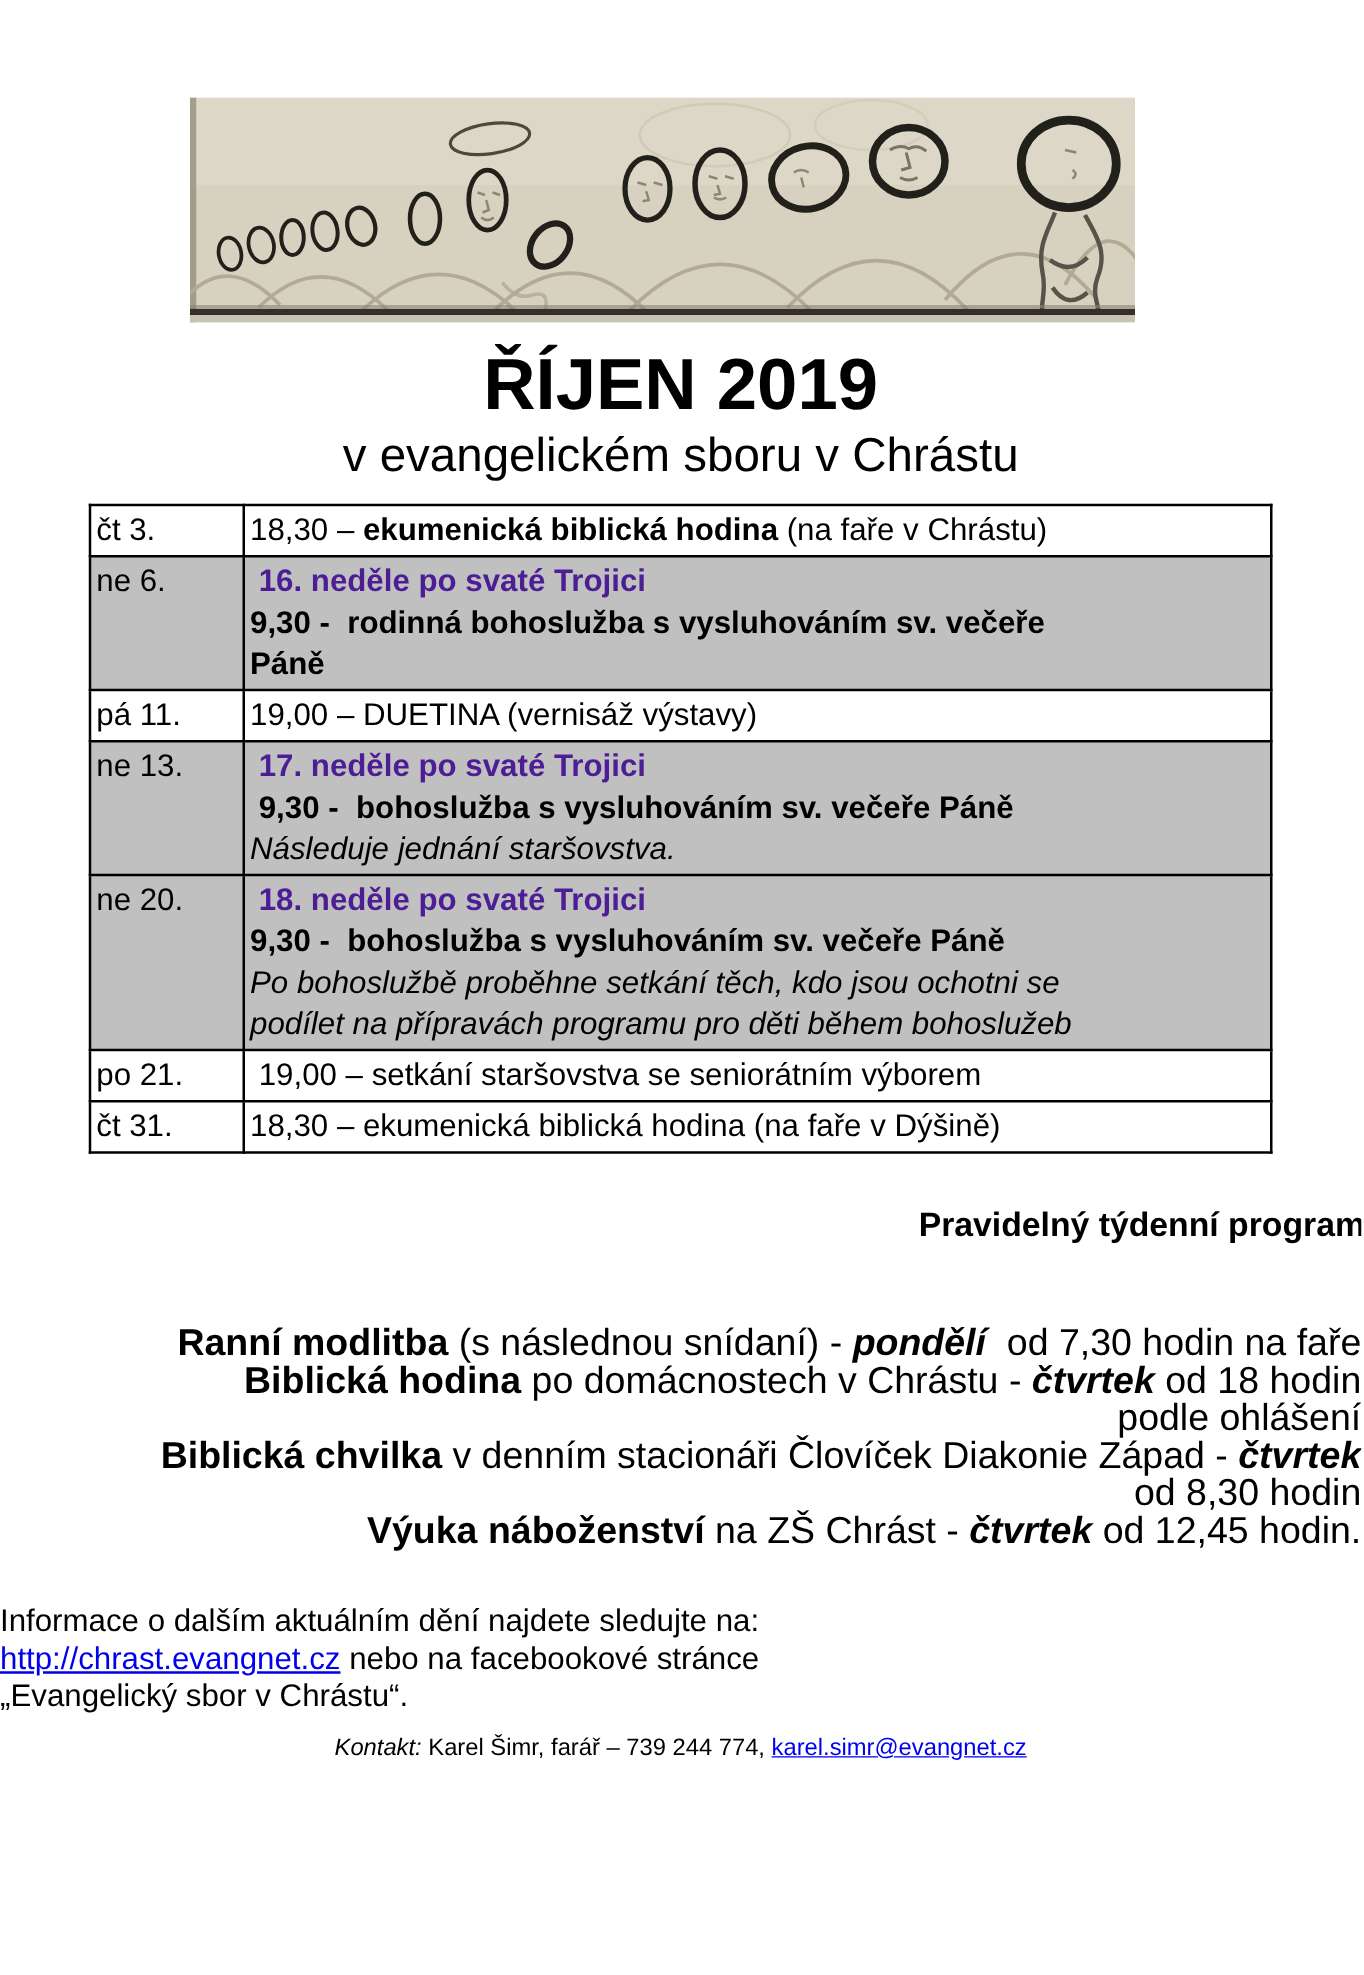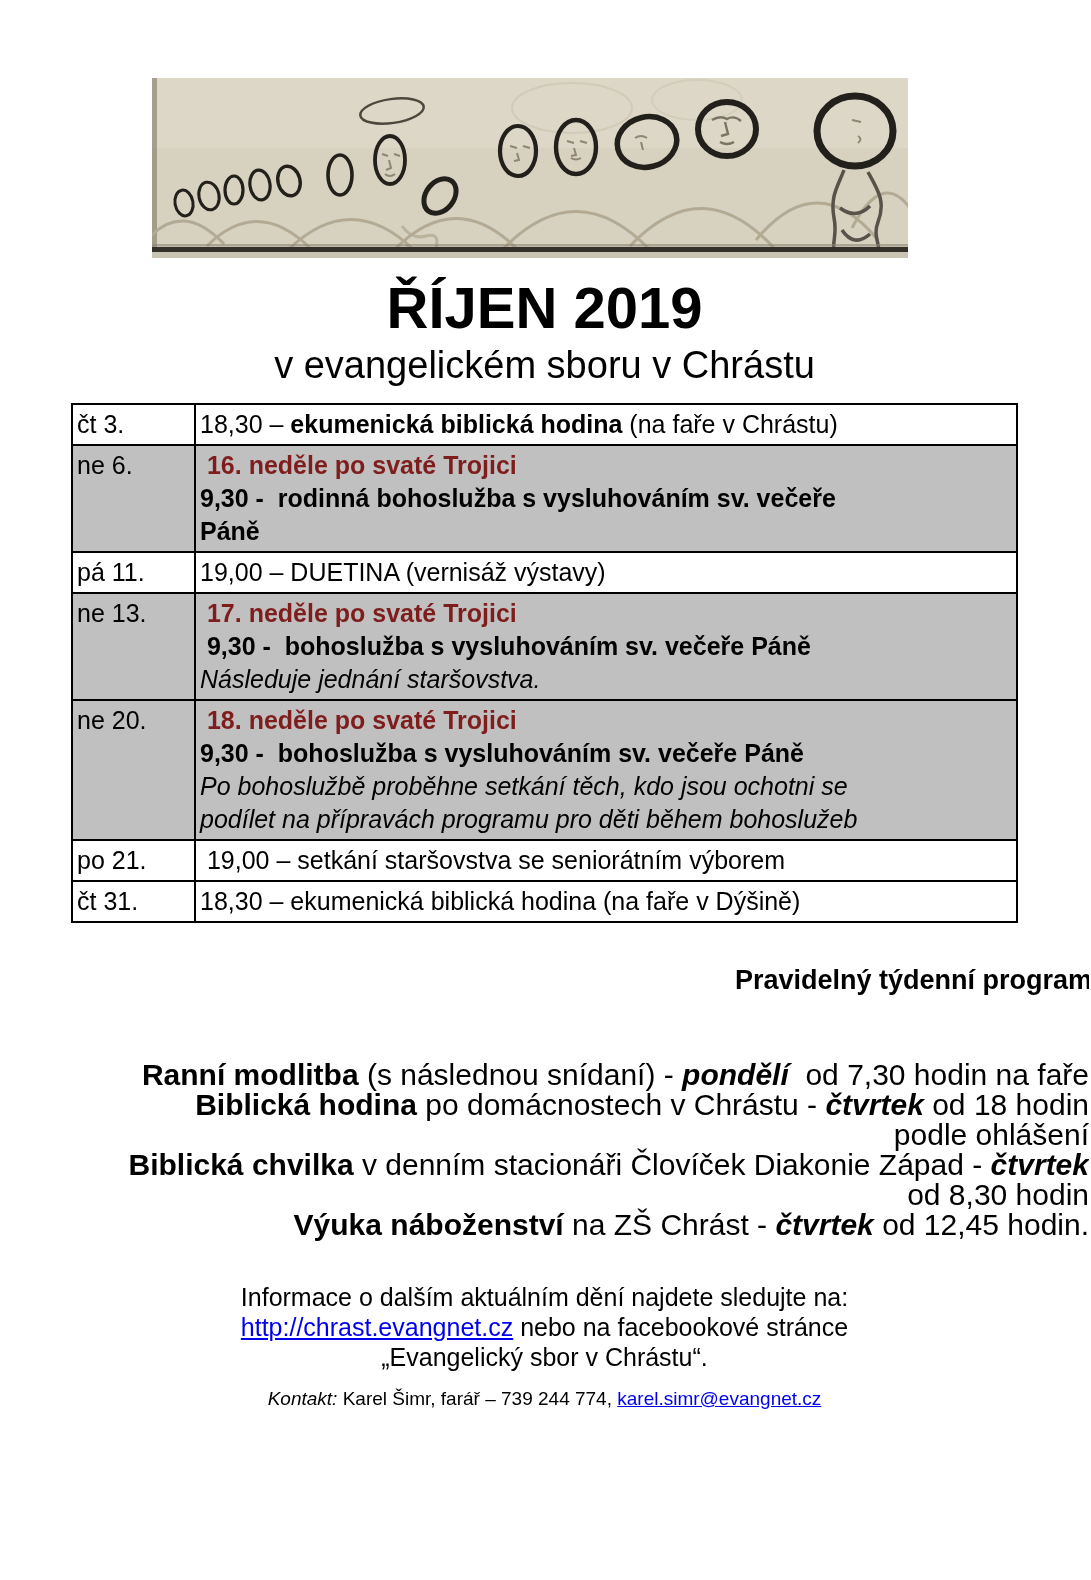--- a/index.html
+++ b/index.html
@@ -32,34 +32,34 @@
   td.date-cell { width: 113px; padding-left: 8px; margin-left: 42px; }
   td.content-cell { padding-left: 6px; margin-left: 11px; }
   tr.shaded td { background: #c0c0c0; }
   td.extra-space { padding-bottom: 20px; }
 
   .line { white-space: pre-wrap; }
   .seg { white-space: pre-wrap; }
   .b  { font-weight: bold; }
   .i  { font-style: italic; }
   .bi { font-weight: bold; font-style: italic; }
-  .red { color: #7f1d1d; font-weight: bold; }
+  .red { color: #4c1d95; font-weight: bold; }
   a.link { color: #0000ee; text-decoration: underline; cursor: pointer; }
 
   .program-heading {
     position: absolute; top: 953px; left: 0; width: 100%; margin: 12px;
     text-align: right; font-size: 27px; font-weight: bold;
   }
   .program {
     position: absolute; top: 1060px; left: 0; width: 100%;
     text-align: right; font-size: 30px; line-height: 30px;
   }
   .info {
     position: absolute; top: 1282px; left: 0; width: 100%;
-    text-align: center; font-size: 25px; line-height: 30px;
+    text-align: left; font-size: 25px; line-height: 30px;
   }
   .contact {
     position: absolute; top: 1384px; left: 0; width: 100%;
     text-align: center; font-size: 19px; line-height: 30px;
   }
 </style>
 </head>
 <body>
 
 <div class="page">

